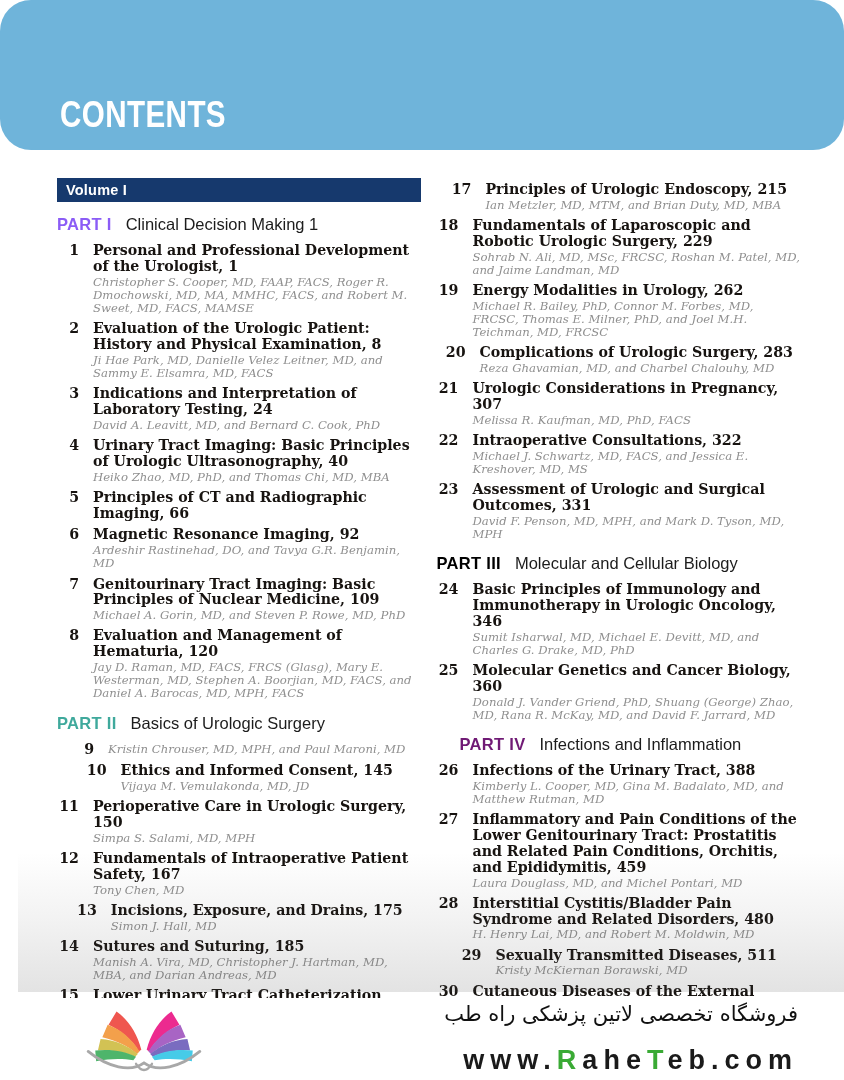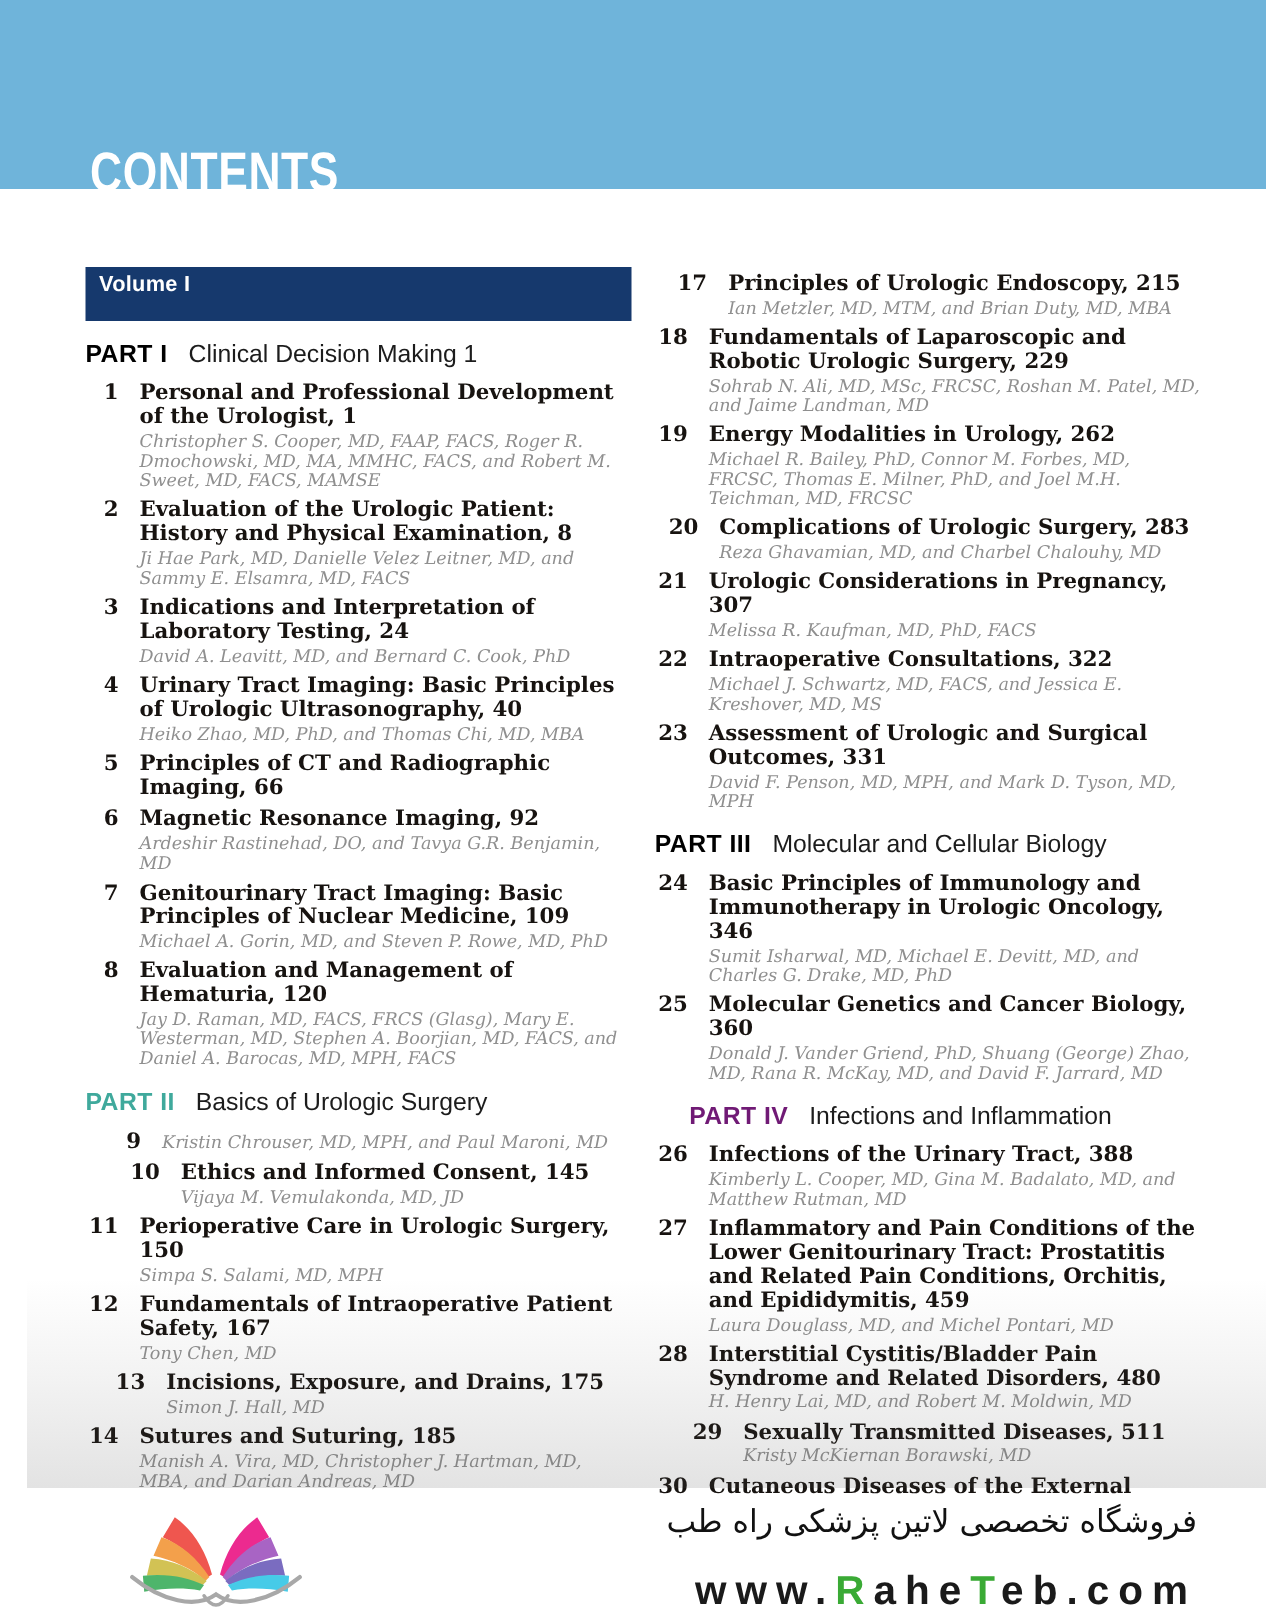--- a/index.html
+++ b/index.html
@@ -3,40 +3,41 @@
 <meta charset="utf-8">
 <style>
   html,body{margin:0;padding:0;background:#888;}
   .page{
     position:relative;width:844px;height:1080px;margin:0 auto;
     background:#ffffff;overflow:hidden;
     font-family:"Liberation Sans",sans-serif;
   }
   
   .header-band{
-    position:absolute;top:0;left:0;width:844px;height:126px;
+    position:absolute;top:0;left:0;width:844px;height:150px;
     background:var(--header-bg,#6fb4da);
+    border-radius:31px;
   }
   .header-title{
     position:absolute;left:60px;top:94px;margin:0;
     color:#ffffff;font-size:37px;font-weight:bold;letter-spacing:0.5px;
     transform:scaleX(0.80);transform-origin:left center;
     font-family:"Liberation Sans",sans-serif;
   }
   
   .content{
     position:absolute;top:178px;left:0;right:0;
     display:flex;gap:16px;padding:0 44px 0 57px;
   }
   .col{flex:1;min-width:0;}
   .col-right{padding-top:4px;}
   .volume-bar{
     background:var(--volume-bg,#16396d);color:#ffffff;
     font-size:14.5px;font-weight:bold;letter-spacing:0.2px;
-    padding:4px 8px 16px 9px;margin-bottom:10px;
+    padding:4px 8px 4px 9px;margin-bottom:10px;
   }
   .part-heading{
     margin:12px 0 9px 0;font-size:16.5px;line-height:20px;color:#1c1c1c;
     font-family:"Liberation Sans",sans-serif;
   }
   .part-label{font-weight:bold;margin-right:14px;letter-spacing:0.3px;}
   .chapter{display:flex;margin-bottom:6px;justify-content:center;}
   .ch-num{
     flex:none;width:22px;margin-right:14px;text-align:right;
     font-family:"DejaVu Serif","Liberation Serif",serif;
@@ -83,21 +84,21 @@
 
 <div class="page" style="--header-bg: #6fb4da; --volume-bg: #16396d; --url-green: #3aaa35;">
 
   <div class="header-band">
     <h1 class="header-title">CONTENTS</h1>
   </div>
 
   <div class="content">
     <div class="col col-left" id="col-left">
         <div class="volume-bar">Volume I</div>
-        <div class="part-heading"><span class="part-label" style="color: #000000;">PART I</span><span class="part-title">Clinical Decision Making 1</span></div>
+        <div class="part-heading"><span class="part-label" style="color: #8b5cf6;">PART I</span><span class="part-title">Clinical Decision Making 1</span></div>
         <div class="chapter">
           <div class="ch-num">1</div>
           <div class="ch-body">
             <div class="ch-title">Personal and Professional Development of the Urologist, 1</div>
             <div class="ch-authors">Christopher S. Cooper, MD, FAAP, FACS, Roger R. Dmochowski, MD, MA, MMHC, FACS, and Robert M. Sweet, MD, FACS, MAMSE</div>
           </div>
         </div>
         <div class="chapter">
           <div class="ch-num">2</div>
           <div class="ch-body">

